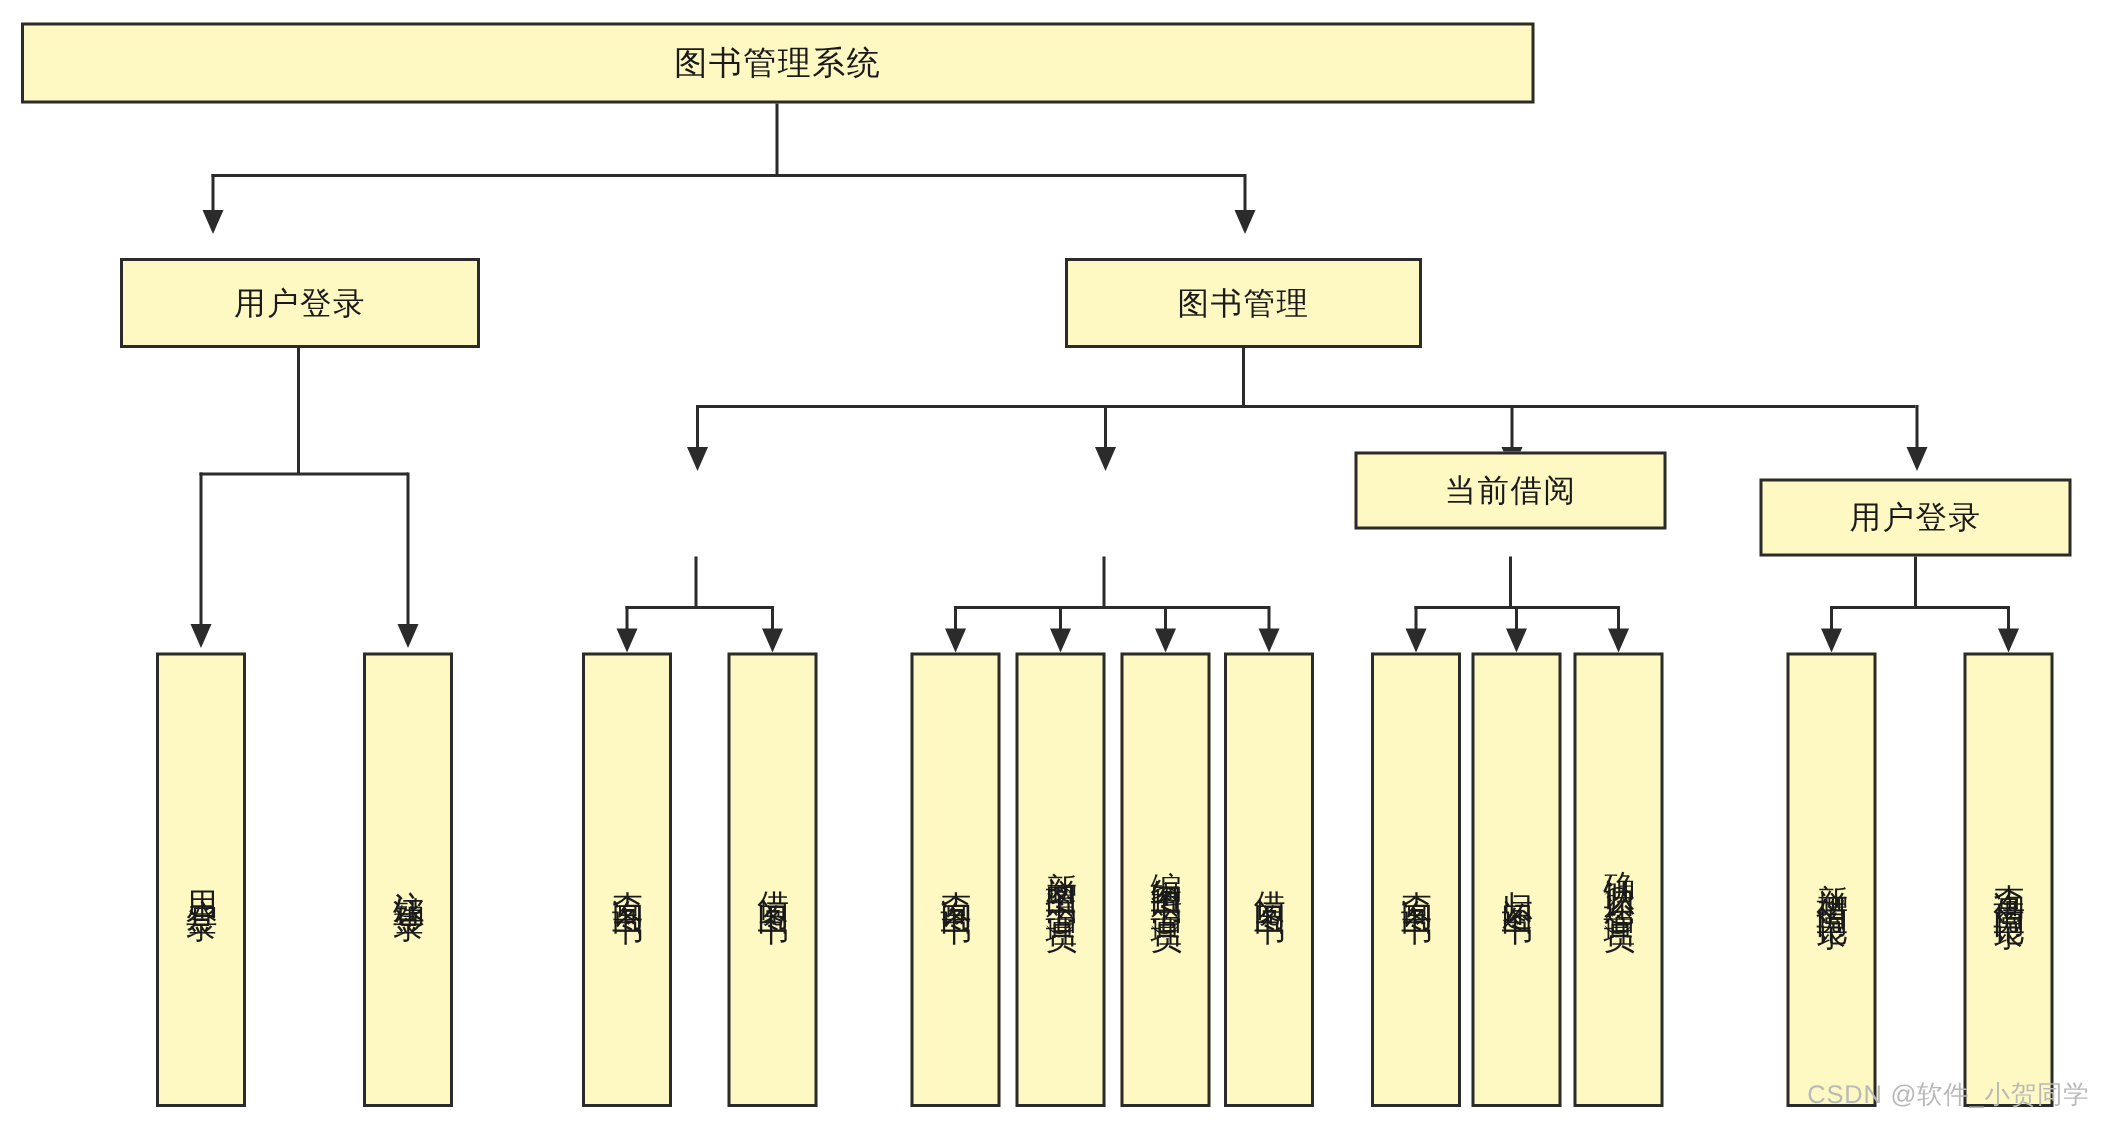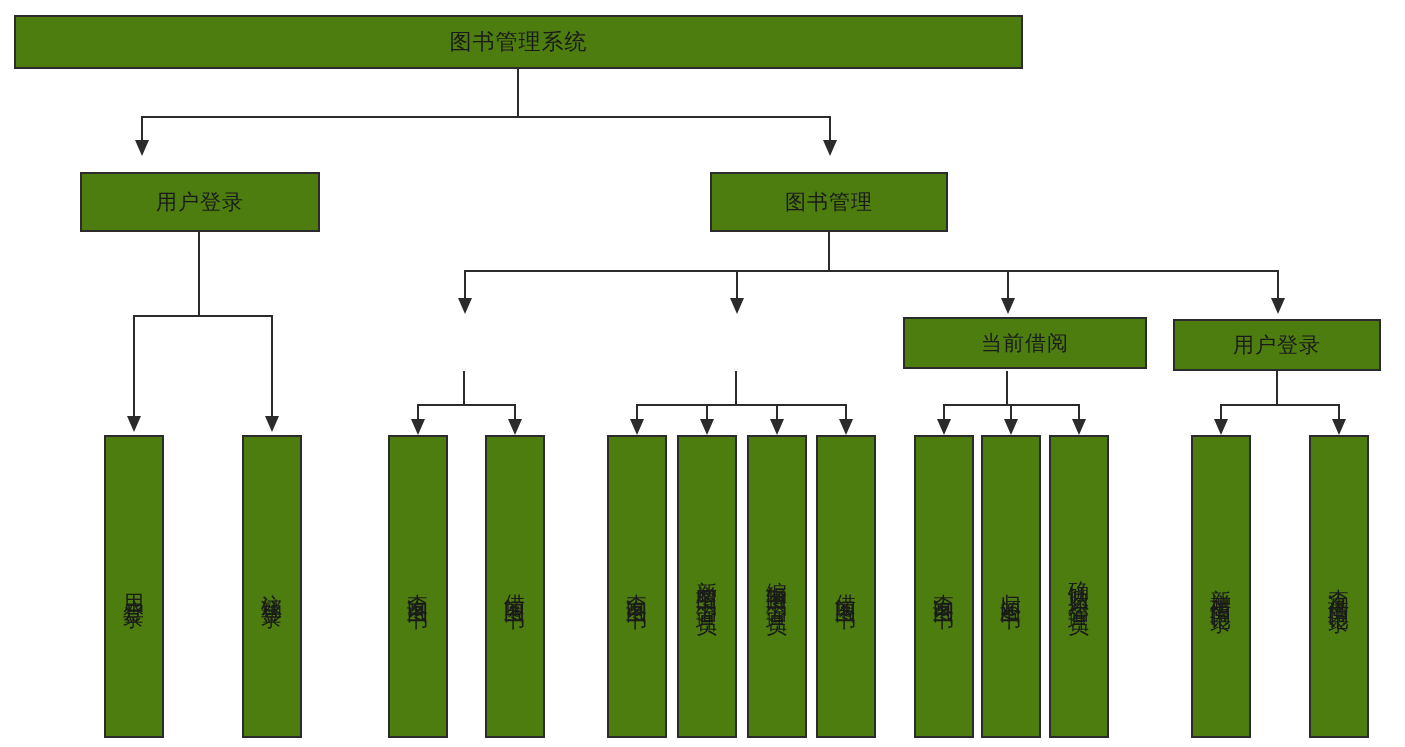--- a/index.html
+++ b/index.html
@@ -12,21 +12,21 @@
     width:1405px;
     height:747px;
     background:#ffffff;
     overflow:hidden;
   }
   
   .node{
     position:absolute;
     box-sizing:border-box;
     border:2px solid #2b2b2b;
-    background:#4d7c0f;
+    background:#fef9c3;
     display:flex;
     align-items:center;
     justify-content:center;
     color:#1a1a1a;
   }
   .node.h{            
     font-size:21px;
     letter-spacing:1px;
   }
   .node.v{            
@@ -108,21 +108,21 @@
   <div class="hline" style="left:464px;top:270px;width:813px;"></div>
   <div class="vline" style="left:464px;top:270px;height:30px;"></div>
   <div class="arrow" style="left:458px;top:298px;"></div>
   <div class="vline" style="left:736px;top:270px;height:30px;"></div>
   <div class="arrow" style="left:730px;top:298px;"></div>
   <div class="vline" style="left:1007px;top:270px;height:30px;"></div>
   <div class="arrow" style="left:1001px;top:298px;"></div>
   <div class="vline" style="left:1277px;top:270px;height:30px;"></div>
   <div class="arrow" style="left:1271px;top:298px;"></div>
 
-  <div class="node h" style="left:903px;top:317px;width:244px;height:52px;">
+  <div class="node h" style="left:903px;top:301px;width:208px;height:52px;">
     <span>当前借阅</span>
   </div>
   <div class="node h" style="left:1173px;top:319px;width:208px;height:52px;">
     <span>用户登录</span>
   </div>
 
   <div class="vline" style="left:463px;top:371px;height:35px;"></div>
   <div class="hline" style="left:417px;top:404px;width:98px;"></div>
   <div class="vline" style="left:417px;top:404px;height:16px;"></div>
   <div class="arrow" style="left:411px;top:419px;"></div>
@@ -193,14 +193,15 @@
     <span class="vtext">确认归还（管理员）</span>
   </div>
 
   <div class="node v" style="left:1191px;top:435px;width:60px;height:303px;">
     <span class="vtext">新增借阅记录</span>
   </div>
   <div class="node v" style="left:1309px;top:435px;width:60px;height:303px;">
     <span class="vtext">查询借阅记录</span>
   </div>
 
+  <div id="watermark">CSDN @软件_小贺同学</div>
 
 </div>
 
 </body></html>

